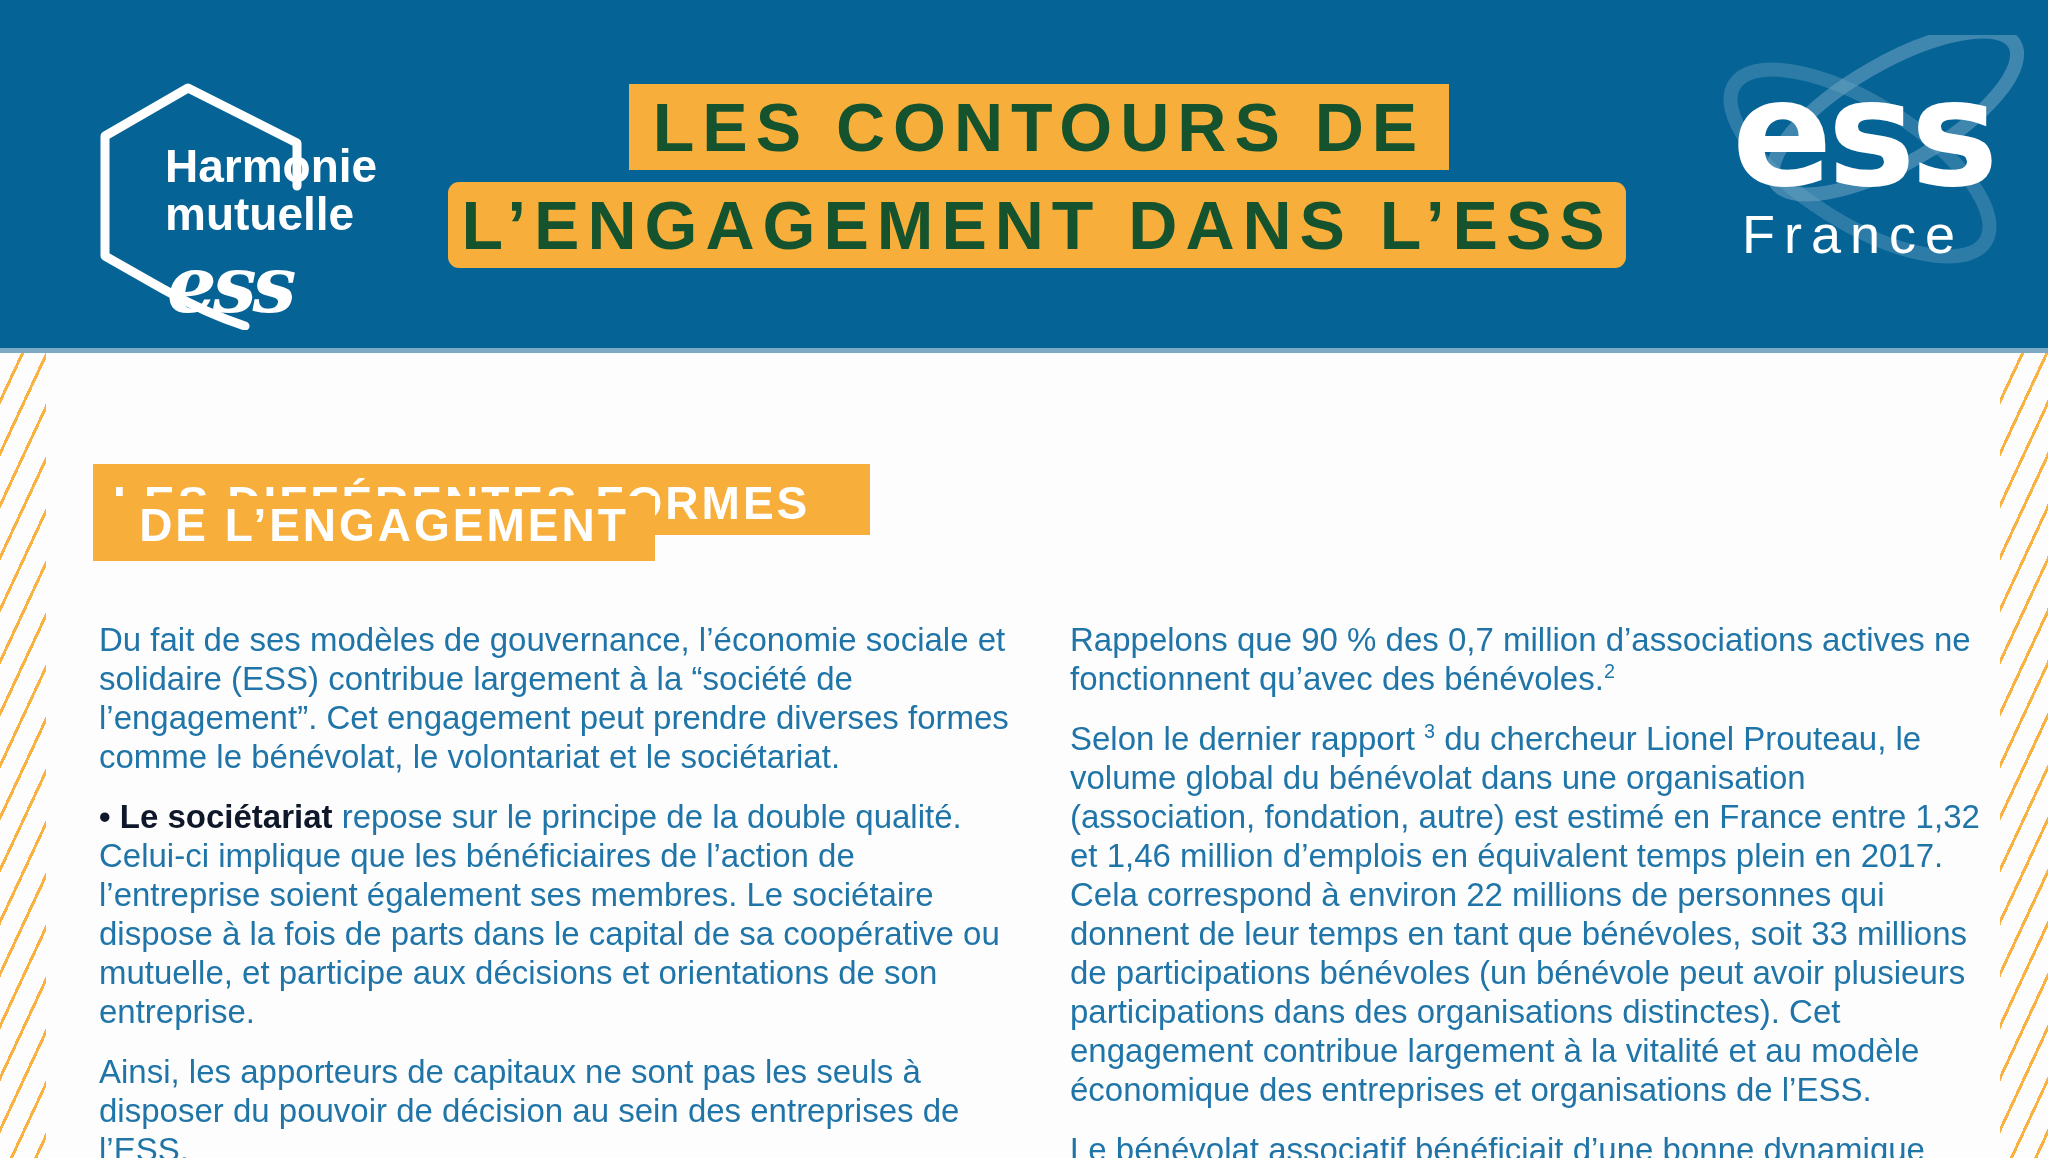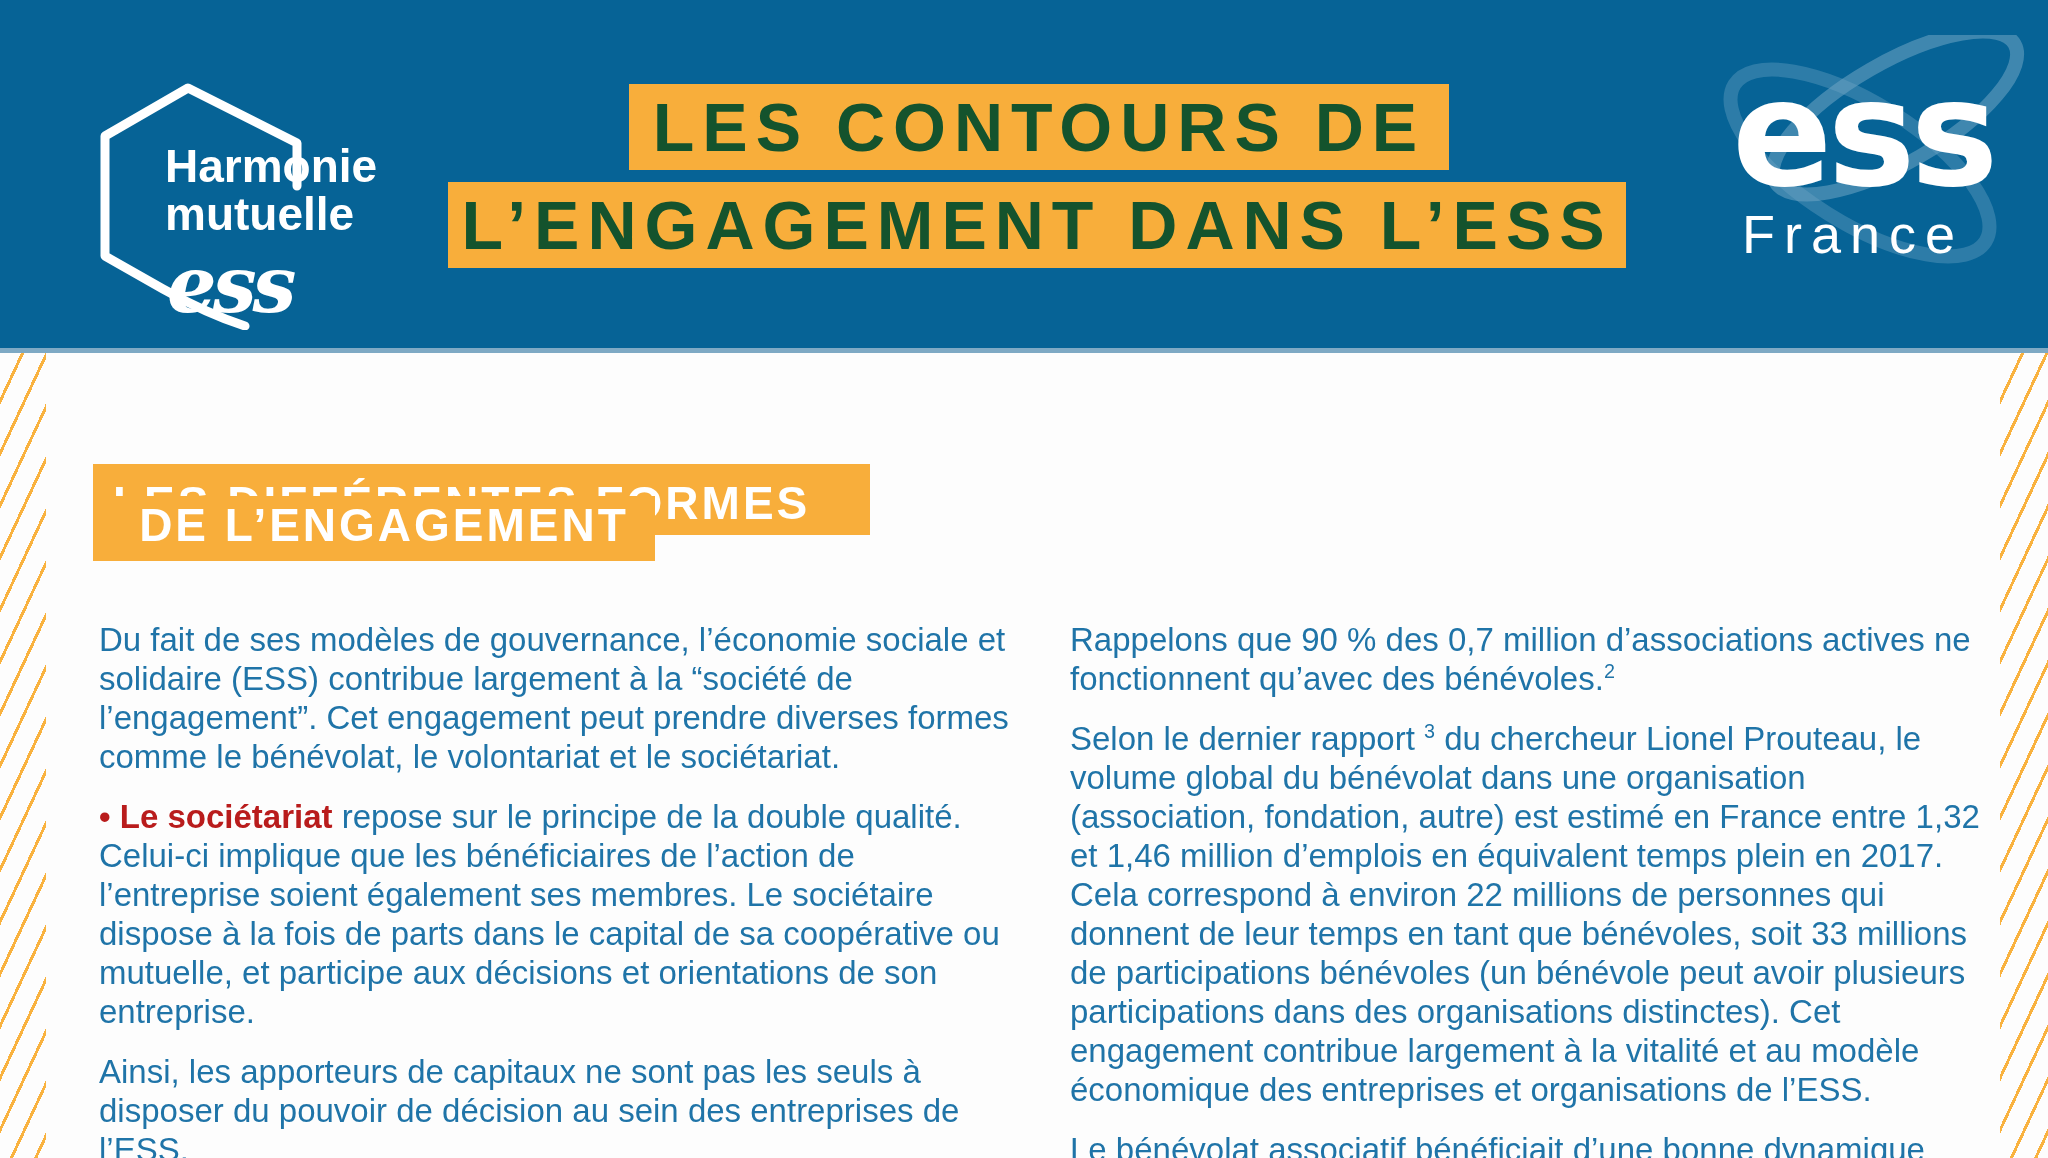--- a/index.html
+++ b/index.html
@@ -20,21 +20,21 @@
   .hm-word{font-family:"Liberation Sans",sans-serif;font-weight:700;fill:#ffffff;font-size:46px;}
   .hm-script{font-family:"DejaVu Serif",serif;font-style:italic;font-weight:700;fill:#ffffff;font-size:78px;letter-spacing:-4px;}
 
   
   .title-line{
     position:absolute;background:#F8AE3B;color:#14532d;
     font-weight:700;text-align:center;white-space:nowrap;
     letter-spacing:8px;font-size:68px;line-height:86px;height:86px;
   }
   .title-line.l1{left:629px;top:84px;width:820px;}
-  .title-line.l2{left:448px;top:182px;width:1178px;}
+  .title-line.l2{left:448px;top:182px;width:1178px;border-radius:11px;}
 
   
   .essfr-logo{position:absolute;left:1690px;top:35px;width:358px;height:250px;}
   .essfr-main{font-family:"DejaVu Sans",sans-serif;font-weight:700;fill:#ffffff;font-size:148px;letter-spacing:-5px;}
   .essfr-sub{font-family:"Liberation Sans",sans-serif;font-weight:400;fill:#ffffff;font-size:54px;letter-spacing:9px;}
 
   
   .stripes{
     position:absolute;top:353px;bottom:0;
     background:repeating-linear-gradient(115deg,
@@ -54,21 +54,21 @@
   .sec-head.h2{left:93px;top:496px;width:562px;height:65px;line-height:58px;text-align:center;}
 
   
   .col{
     position:absolute;top:608px;width:915px;
     color:#1F74A8;font-size:33px;line-height:39px;
   }
   .col.left{left:99px;}
   .col.right{left:1070px;}
   .body-para{margin:12px 0 21px 0;}
-  .body-para .lead{color:#b91c1c;font-weight:700;}
+  .body-para .lead{color:#0f172a;font-weight:700;}
   .body-para sup{font-size:60%;line-height:0;vertical-align:super;}
 </style>
 </head>
 <body>
 
 <div class="page">
 
   <header class="banner">
 
     <div class="hm-logo">

